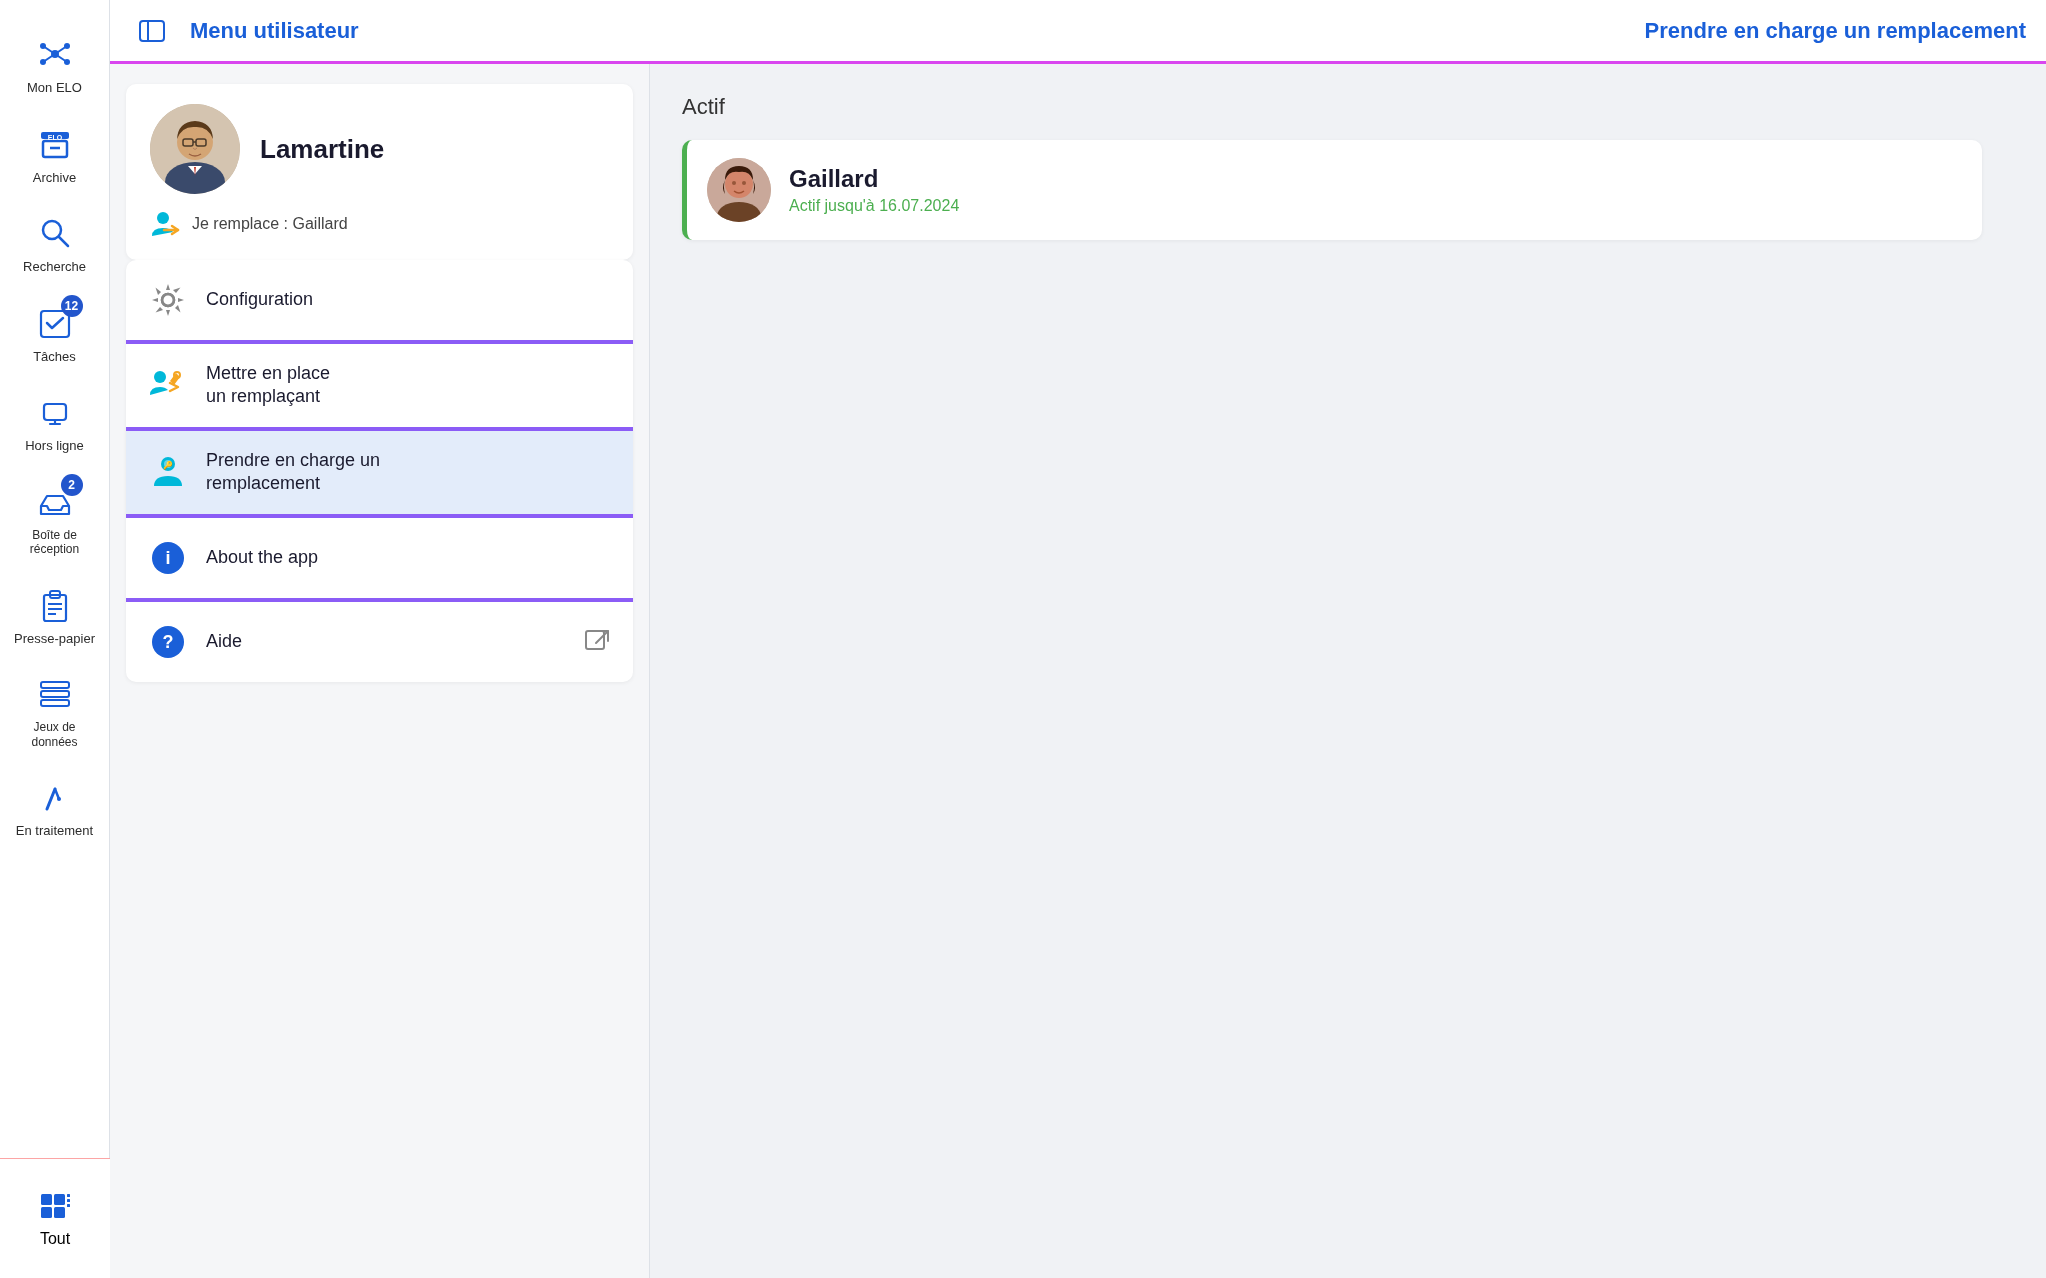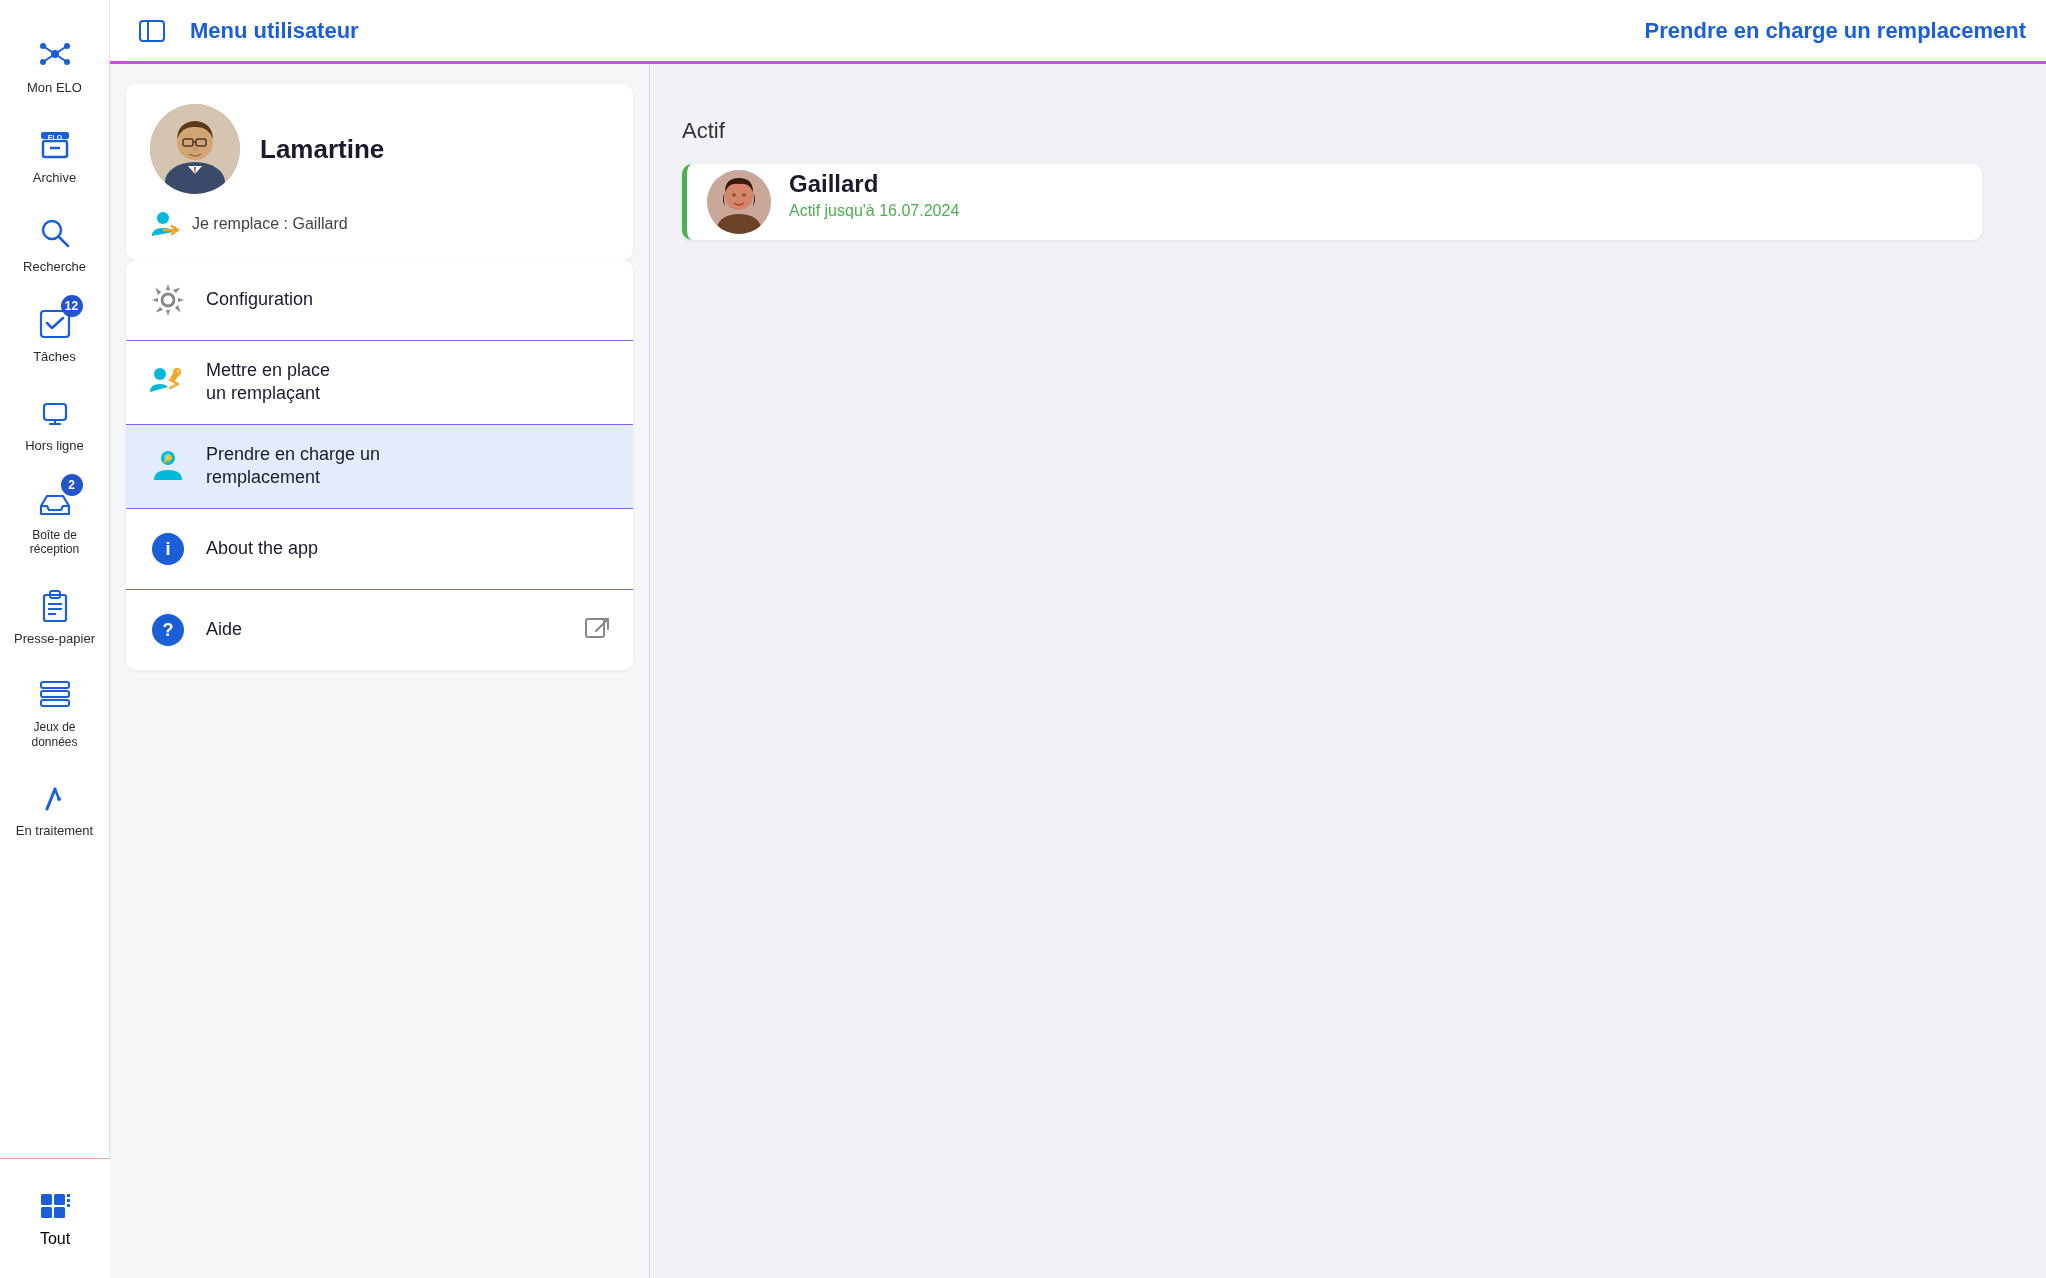--- a/index.html
+++ b/index.html
@@ -166,21 +166,21 @@
       background: #ffffff;
       border-radius: 10px;
       overflow: hidden;
       box-shadow: 0 1px 4px rgba(0,0,0,0.06);
     }
     .menu-item {
       display: flex;
       align-items: center;
       padding: 18px 20px;
       cursor: pointer;
-      border-bottom: 1px solid #8b5cf6;
+      border-bottom: 4px solid #8b5cf6;
       gap: 16px;
     }
     .menu-item:last-child { border-bottom: none; }
     .menu-item.active { background: #e3ecfa; }
     .menu-icon {
       width: 44px;
       height: 44px;
       flex-shrink: 0;
       display: flex;
       align-items: center;
@@ -206,29 +206,29 @@
       flex: 1;
       background: #f0f2f5;
       padding: 30px 32px;
       overflow-y: auto;
     }
     .section-title {
       font-size: 22px;
       color: #333;
       margin-bottom: 20px;
       font-weight: 400;
-      margin-top: 24px;
     }
 
     
     .replacement-card {
       background: #ffffff;
       border-radius: 10px;
       display: flex;
-      padding: 6px 20px;
+      align-items: center;
+      padding: 18px 20px;
       gap: 18px;
       box-shadow: 0 1px 4px rgba(0,0,0,0.06);
       max-width: 1300px;
       border-left: 5px solid #4caf50;
     }
     .replacement-avatar {
       width: 64px;
       height: 64px;
       border-radius: 50%;
       background: #c8b0a0;

